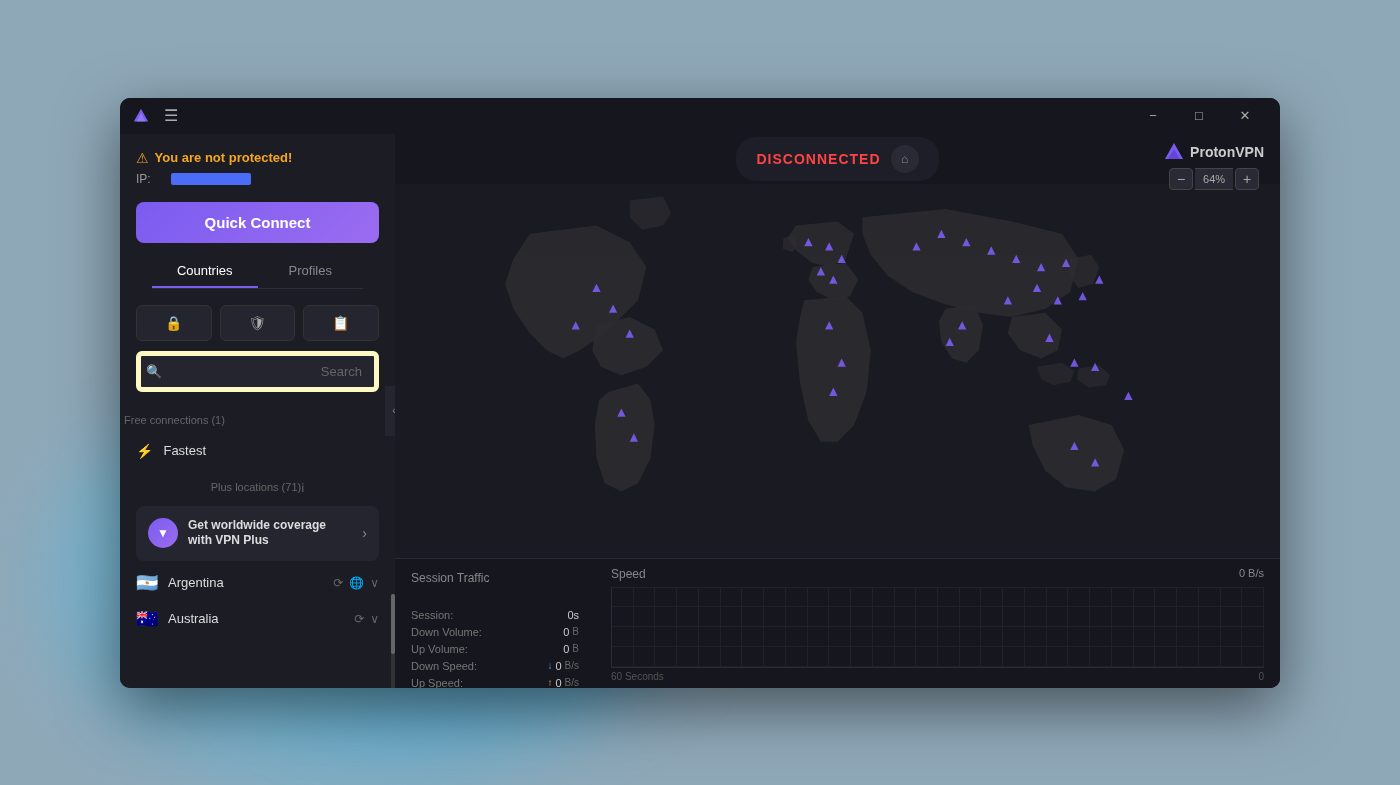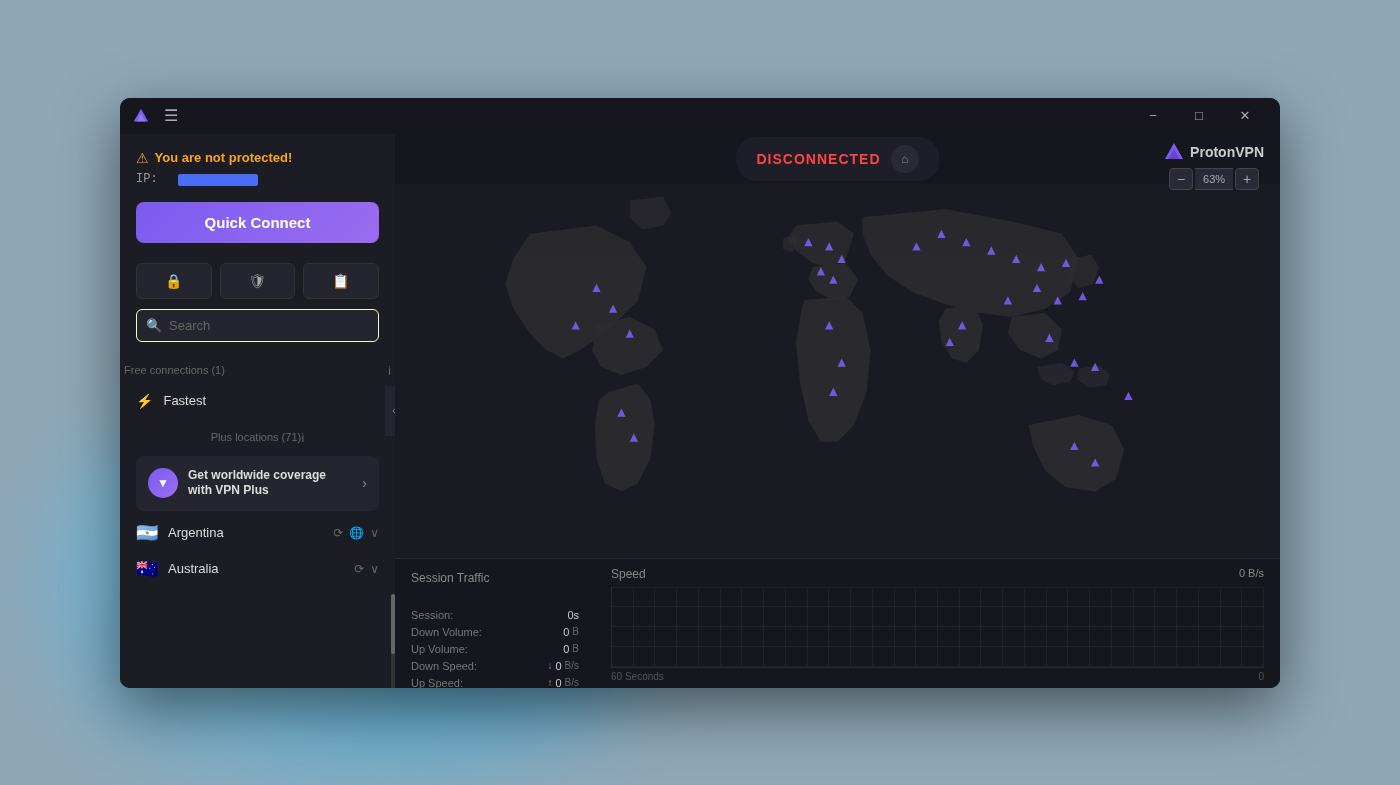--- a/index.html
+++ b/index.html
@@ -111,24 +111,23 @@
       font-size: 14px;
     }
     .protection-text {
       color: #f5a623;
       font-size: 13px;
       font-weight: 600;
     }
 
     .ip-row {
       display: flex;
-      align-items: flex-end;
+      align-items: center;
       gap: 20px;
       margin-bottom: 16px;
-      font-family: Liberation Mono, monospace;
     }
     .ip-label {
       color: #999;
       font-size: 12px;
     }
     .ip-bar {
       width: 80px;
       height: 12px;
       background: #4a6cf7;
       border-radius: 2px;
@@ -188,26 +187,27 @@
     }
 
     
     .search-container {
       margin: 0 16px 10px 16px;
       position: relative;
     }
     .search-input {
       width: 100%;
       background: #25252f;
-      border: 1px solid #fef9c3;
+      border: 5px solid #fef9c3;
       border-radius: 6px;
       padding: 8px 12px 8px 32px;
       color: #ccc;
       font-size: 13px;
       outline: none;
+      text-align: right;
     }
     .search-input::placeholder { color: #666; }
     .search-icon-inner {
       position: absolute;
       left: 10px;
       top: 50%;
       transform: translateY(-50%);
       color: #666;
       font-size: 13px;
     }
@@ -608,20 +608,24 @@
         
         <div class="ip-row">
           <span class="ip-label">IP:</span>
           <div class="ip-bar"></div>
         </div>
 
         
         <button class="quick-connect-btn">Quick Connect</button>
 
         
+        <div class="tabs">
+          <div class="tab active">Countries</div>
+          <div class="tab">Profiles</div>
+        </div>
       </div>
 
       <div class="filter-icons">
         <div class="filter-icon-btn">
           <span>🔒</span>
         </div>
         <div class="filter-icon-btn">
           <span>🛡</span>
         </div>
         <div class="filter-icon-btn">
@@ -704,21 +708,21 @@
         <div class="proton-logo-area">
           <div class="proton-logo-row">
             <svg width="20" height="20" viewBox="0 0 20 20">
               <polygon points="10,1 19,17 1,17" fill="#7b5cf0"></polygon>
               <polygon points="10,7 16,17 4,17" fill="#5a3cd0" opacity="0.7"></polygon>
             </svg>
             <span class="proton-logo-text">ProtonVPN</span>
           </div>
           <div class="zoom-controls">
             <button class="zoom-btn">−</button>
-            <div class="zoom-level">63%</div>
+            <div class="zoom-level">64%</div>
             <button class="zoom-btn">+</button>
           </div>
         </div>
       </div>
 
       <div class="map-area">
         
         <svg class="world-map-svg" viewBox="0 0 900 450" xmlns="http://www.w3.org/2000/svg">
 
           <path d="M80,60 L160,50 L200,70 L220,100 L210,140 L190,160 L170,180 L140,200 L120,210 L100,200 L80,180 L60,150 L50,120 L60,90 Z" fill="#444" opacity="0.8"></path>

